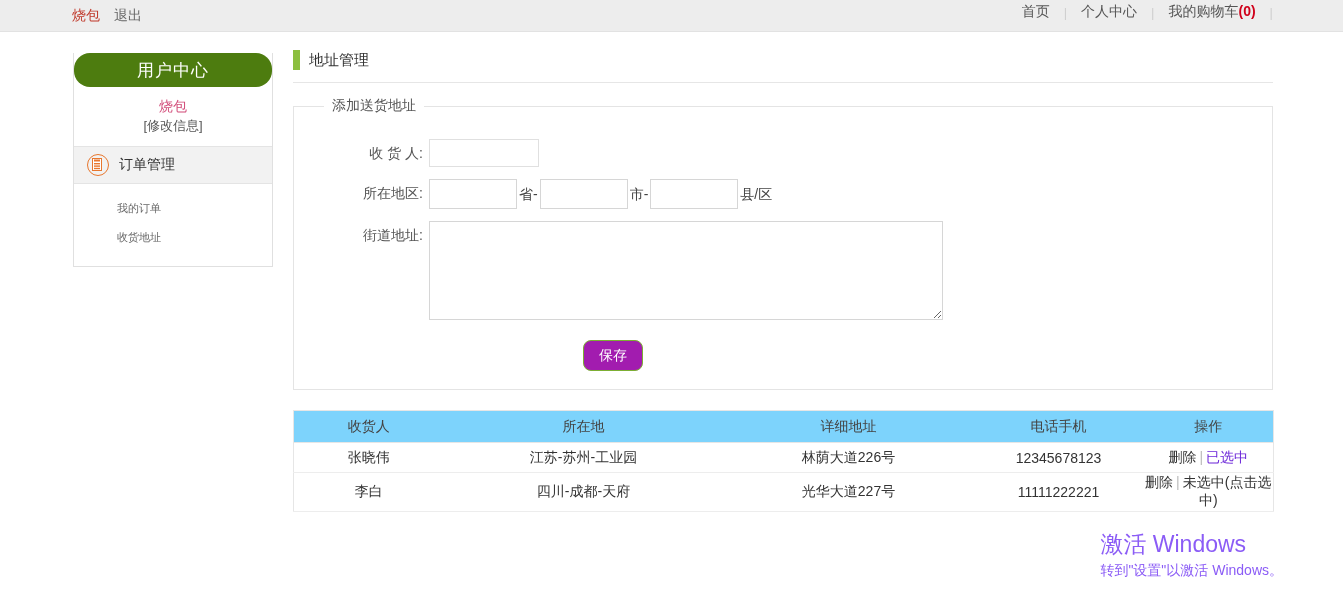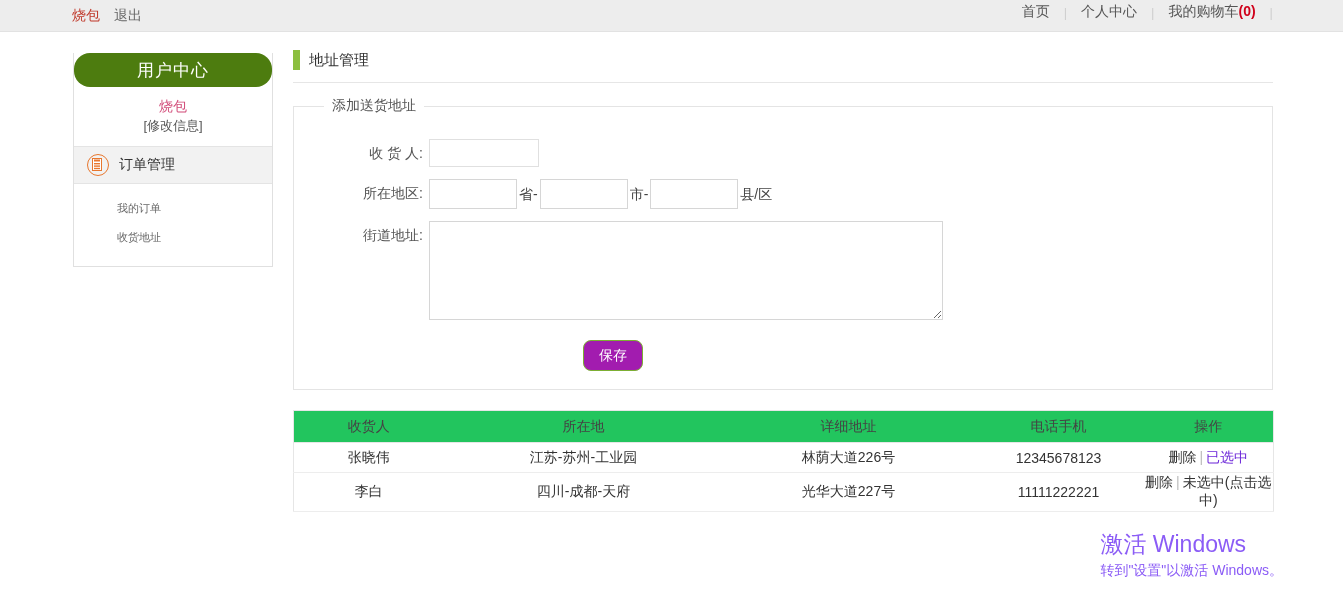--- a/index.html
+++ b/index.html
@@ -121,21 +121,21 @@
     cursor: pointer; font-family: "Liberation Sans", sans-serif;
   }
 
   
   #addr-table {
     width: 980px; margin-top: 20px;
     border-collapse: collapse; table-layout: fixed;
     border: 1px solid #e6e6e6;
   }
   #addr-table thead th {
-    background: #22c55e; height: 32px;
+    background: #7dd3fc; height: 32px;
     font-size: 14px; font-weight: 400; color: #444;
     border-bottom: 1px solid #e6e6e6;
   }
   #addr-table tbody td {
     height: 30px; text-align: center;
     font-size: 14px; color: #333;
     border-bottom: 1px solid #ededed;
   }
   .op-del { color: #333; cursor: pointer; }
   .op-sep { color: #bbb; padding: 0 3px; }

